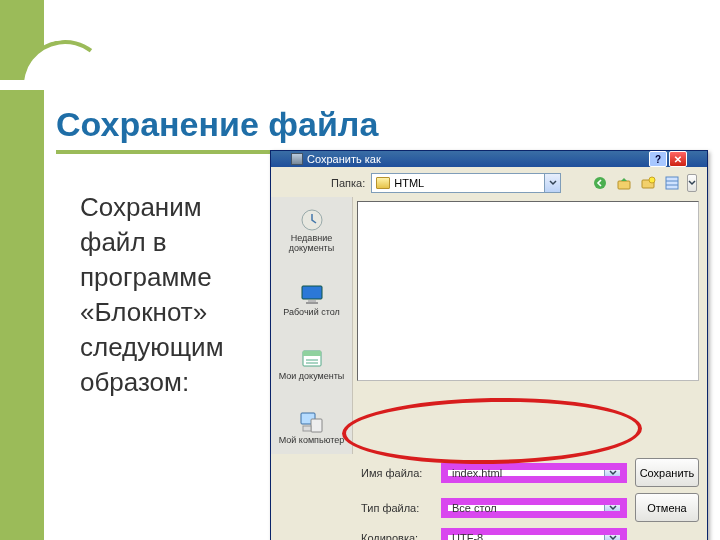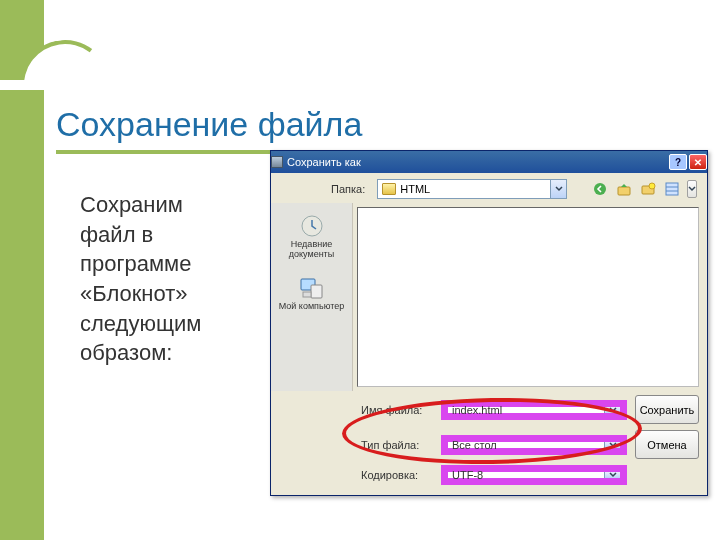--- a/index.html
+++ b/index.html
@@ -6,47 +6,47 @@
   body { width: 720px; height: 540px; background: #fff; font-family: Tahoma, Arial, sans-serif; position: relative; overflow: hidden; }
 
   
   .slide-bg { position: absolute; inset: 0; }
   .green-bar { position: absolute; left: 0; top: 0; width: 44px; height: 540px; background: #9bbb59; }
   .arc { position: absolute; left: 20px; top: 40px; width: 90px; height: 90px; border: 4px solid #9bbb59; border-radius: 50%; border-right-color: transparent; border-bottom-color: transparent; transform: rotate(-8deg); background:#fff;}
   .arc-mask{position:absolute; left:0; top:80px; width:60px; height:60px; background:#fff;}
   .green-bar2{position:absolute; left:0; top:90px; width:44px; height:450px; background:#9bbb59;}
   .underline { position: absolute; left: 56px; top: 150px; width: 640px; height: 4px; background: #9bbb59; }
 
-  .slide-title { position: absolute; left: 56px; top: 105px; font-size: 34px; color: #1f6ea7; font-weight: normal; }
-  .slide-body { position: absolute; left: 80px; top: 190px; width: 160px; font-size: 22px; color: #333; line-height: 1.35; }
+  .slide-title { position: absolute; left: 56px; top: 105px; font-size: 34px; color: #1f6ea7; font-weight: bold; }
+  .slide-body { position: absolute; left: 80px; top: 190px; width: 160px; font-size: 26px; color: #333; line-height: 1.35; }
 
   
   .dialog { position: absolute; left: 270px; top: 150px; width: 438px; background: #ece9d8; border: 1px solid #0a246a; box-shadow: 2px 2px 4px rgba(0,0,0,.3); }
-  .titlebar { height: 22px; background: linear-gradient(#3a6ea5,#1f4f9b); display: flex; align-items: center; padding: 0 0; color: #fff; font-size: 11px; justify-content: space-between; }
+  .titlebar { height: 16px; background: linear-gradient(#3a6ea5,#1f4f9b); display: flex; align-items: center; padding: 0 20px; color: #fff; font-size: 11px; justify-content: space-between; }
   .titlebar .caption { display:flex; align-items:center; gap:4px;}
   .titlebar .caption .disk{width:12px;height:12px;background:linear-gradient(#bcd,#789);border:1px solid #456;}
   .win-btns { display: flex; gap: 2px; }
   .win-btn { width: 18px; height: 16px; border: 1px solid #fff; border-radius: 2px; display: flex; align-items: center; justify-content: center; font-size: 10px; font-weight: bold; }
   .win-help { background: #a7c7ff; color: #003; }
   .win-close { background: linear-gradient(#f66,#c21); color: #fff; }
 
-  .topbar { display: flex; align-items: center; gap: 12px; padding: 6px 10px 4px 60px; font-size: 11px; color: #333; }
+  .topbar { display: flex; align-items: center; gap: 6px; padding: 6px 10px 4px 60px; font-size: 11px; color: #333; }
   .topbar label { }
   .folder-combo { flex: 0 0 190px; height: 20px; border: 1px solid #7f9db9; background: #fff; display:flex; align-items:center; padding:0 4px; gap:4px; position:relative;}
   .folder-combo .ficon{width:14px;height:12px;background:linear-gradient(#fff2a8,#e6c34a);border:1px solid #b7922c;border-radius:1px;}
   .folder-combo .ftxt{font-size:11px;color:#000;}
   .folder-combo .dd{position:absolute;right:0;top:0;width:16px;height:100%;border-left:1px solid #7f9db9;background:linear-gradient(#e7eefc,#bcd3f7);display:flex;align-items:center;justify-content:center;}
   .dd svg{width:8px;height:8px;}
 
   .tool-icons{display:flex;gap:6px;align-items:center;margin-left:auto;}
   .ticon{width:18px;height:18px;display:flex;align-items:center;justify-content:center;border-radius:2px;}
   .ticon svg{width:16px;height:16px;}
 
   .middle { display: flex; }
-  .places { width: 82px; background: #e3e3de; padding: 6px 2px; display: flex; flex-direction: column; align-items: center; gap: 8px; border-right:1px solid #c8c4b8;}
+  .places { width: 82px; background: #e3e3de; padding: 6px 2px; display: flex; flex-direction: column; align-items: center; gap: 20px; border-right:1px solid #c8c4b8;}
   .place { display: flex; flex-direction: column; align-items: center; font-size: 9px; color: #333; text-align: center; line-height:1.1; cursor:default; padding:3px 2px;}
   .place .picon { width: 30px; height: 28px; display:flex;align-items:center;justify-content:center; }
   .place .picon svg{width:28px;height:26px;}
   .filepane { flex:1; height: 180px; background: #fff; border: 1px inset #bbb; margin: 4px 8px 4px 4px; }
 
   .bottom { padding: 4px 8px 10px 90px; display: grid; grid-template-columns: 72px 1fr 64px; gap: 6px 8px; align-items: center; font-size: 11px; color:#333; position:relative;}
   .field { height: 20px; border: 7px solid #d946ef; background: #fff; padding: 0 4px; font-size: 11px; display:flex;align-items:center;position:relative;}
   .field .dd{position:absolute;right:0;top:0;width:16px;height:100%;border-left:1px solid #7f9db9;background:linear-gradient(#e7eefc,#bcd3f7);display:flex;align-items:center;justify-content:center;}
   .btn { height: 29px; border: 1px solid #888; background: linear-gradient(#fdfdfd,#e4e4e0); border-radius: 3px; font-size: 11px; color:#000; display:flex;align-items:center;justify-content:center; cursor:pointer;}
 
@@ -130,20 +130,41 @@
           <svg viewBox="0 0 28 26">
               <circle cx="14" cy="13" r="10" fill="#e8e8e0" stroke="#9aa"></circle>
               <path d="M14 7v6l4 3" stroke="#47a" stroke-width="1.5" fill="none"></path>
             </svg>
         </span>
         <span>Недавние документы</span>
       </div>
       <div class="place">
         <span class="picon">
           <svg viewBox="0 0 28 26">
+              <rect x="4" y="5" width="20" height="13" rx="1" fill="#2b78d7" stroke="#154"></rect>
+              <rect x="10" y="19" width="8" height="2" fill="#bbb"></rect>
+              <rect x="8" y="21" width="12" height="2" fill="#999"></rect>
+            </svg>
+        </span>
+        <span>Рабочий стол</span>
+      </div>
+      <div class="place">
+        <span class="picon">
+          <svg viewBox="0 0 28 26">
+              <rect x="5" y="6" width="18" height="15" rx="1" fill="#fff" stroke="#5a8"></rect>
+              <rect x="5" y="6" width="18" height="5" fill="#8fd19e"></rect>
+              <line x1="8" y1="15" x2="20" y2="15" stroke="#5a8"></line>
+              <line x1="8" y1="18" x2="20" y2="18" stroke="#5a8"></line>
+            </svg>
+        </span>
+        <span>Мои документы</span>
+      </div>
+      <div class="place">
+        <span class="picon">
+          <svg viewBox="0 0 28 26">
               <rect x="4" y="4" width="14" height="11" rx="1" fill="#b6dcff" stroke="#3a6ea5"></rect>
               <rect x="14" y="10" width="11" height="13" rx="1" fill="#eee" stroke="#888"></rect>
               <rect x="6" y="17" width="8" height="5" fill="#ddd" stroke="#999"></rect>
             </svg>
         </span>
         <span>Мой компьютер</span>
       </div>
     </div>
     <div class="filepane"></div>
   </div>

